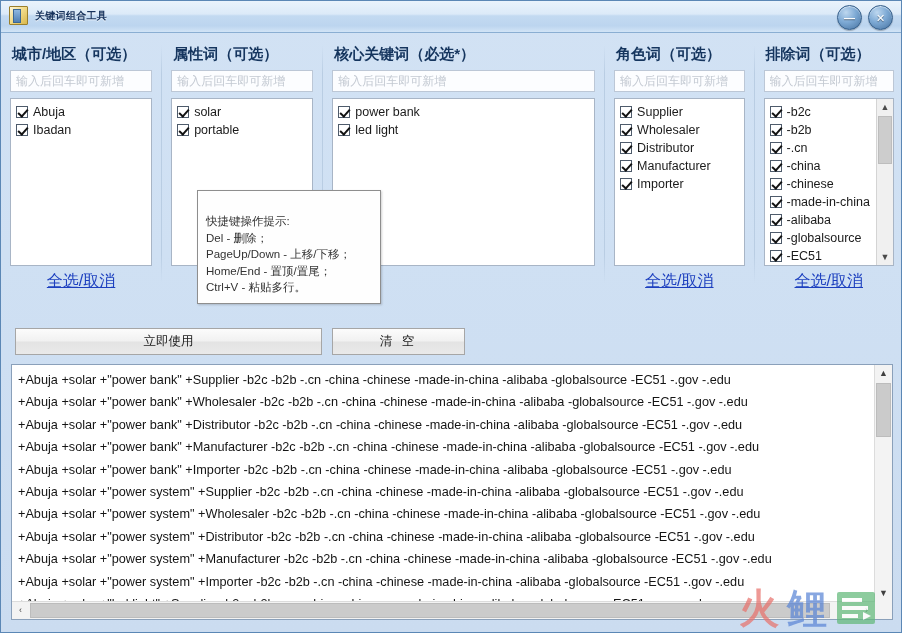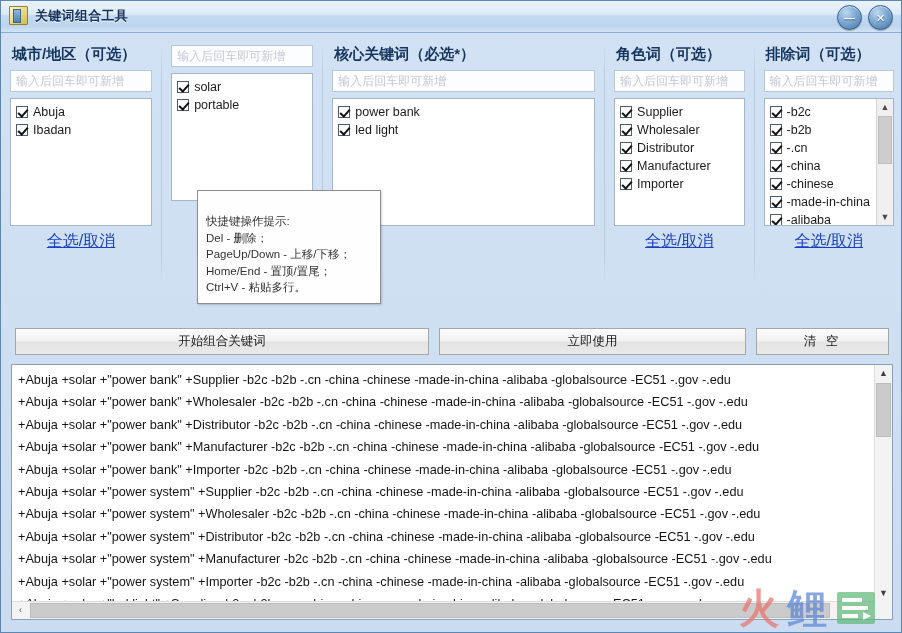--- a/index.html
+++ b/index.html
@@ -37,21 +37,21 @@
     border-radius: 1px;
   }
   .app-icon:after {
     content: "";
     position: absolute; left: 3px; top: 2px;
     width: 6px; height: 12px;
     background: linear-gradient(to bottom, #8fb8e0, #4f7fb4);
     border: 1px solid #3b6794;
   }
   .tb-title {
-    font-size: 13px; color: #16325c; font-weight: bold;
+    font-size: 10px; color: #16325c; font-weight: bold;
     letter-spacing: .3px;
     text-shadow: 0 1px 0 rgba(255,255,255,.7);
   }
   .tb-buttons {
     position: absolute; right: 8px; top: 4px;
     display: flex; gap: 6px;
   }
   .tb-btn {
     width: 23px; height: 23px; border-radius: 50%;
     background: radial-gradient(circle at 35% 28%, #bdd7ef 0%, #7da9d4 45%, #45719f 100%);
@@ -95,21 +95,21 @@
     color: #333;
     padding: 0 5px;
     font-family: "Liberation Sans", sans-serif;
     outline: none;
   }
   .col-input::placeholder { color: #c3c9d2; }
   .listbox {
     margin-top: 6px;
     box-sizing: border-box;
     width: 100%;
-    height: 128px;
+    height: 168px;
     background: #ffffff;
     border: 1px solid #a8b5c6;
     overflow: hidden;
     position: relative;
   }
   .lb-scroll {
     position: absolute; top: 0; bottom: 0; right: 0;
     width: 16px;
     background: #f0f0f0;
     border-left: 1px solid #d4d4d4;
@@ -321,20 +321,21 @@
             <div class="lb-item">
               <span class="cbx checked"></span>
               <span>Ibadan</span>
             </div>
           </div>
         </div>
         <div class="links"><a>全选/取消</a></div>
       </div>
       <div class="col-div"></div>
       <div class="col" style="width: 146px;">
+        <div class="col-head">属性词（可选）</div>
         <input type="text" class="col-input" placeholder="输入后回车即可新增" style="">
         <div class="listbox">
           <div class="lb-items">
             <div class="lb-item">
               <span class="cbx checked"></span>
               <span>solar</span>
             </div>
             <div class="lb-item">
               <span class="cbx checked"></span>
               <span>portable</span>
@@ -449,21 +450,20 @@
 
   <div id="tooltip">
       <div>快捷键操作提示:</div>
       <div>Del - 删除；</div>
       <div>PageUp/Down - 上移/下移；</div>
       <div>Home/End - 置顶/置尾；</div>
       <div>Ctrl+V - 粘贴多行。</div>
     </div>
 
   <div id="btnrow">
-    <div class="gbtn" id="btn-combine">开始组合关键词</div>
     <div class="gbtn" id="btn-use">立即使用</div>
     <div class="gbtn" id="btn-clear">清 空</div>
   </div>
 
   <div id="results">
     <div id="res-lines">
         <div class="res-line">+Abuja +solar +"power bank" +Supplier -b2c -b2b -.cn -china -chinese -made-in-china -alibaba -globalsource -EC51 -.gov -.edu</div>
         <div class="res-line">+Abuja +solar +"power bank" +Wholesaler -b2c -b2b -.cn -china -chinese -made-in-china -alibaba -globalsource -EC51 -.gov -.edu</div>
         <div class="res-line">+Abuja +solar +"power bank" +Distributor -b2c -b2b -.cn -china -chinese -made-in-china -alibaba -globalsource -EC51 -.gov -.edu</div>
         <div class="res-line">+Abuja +solar +"power bank" +Manufacturer -b2c -b2b -.cn -china -chinese -made-in-china -alibaba -globalsource -EC51 -.gov -.edu</div>

